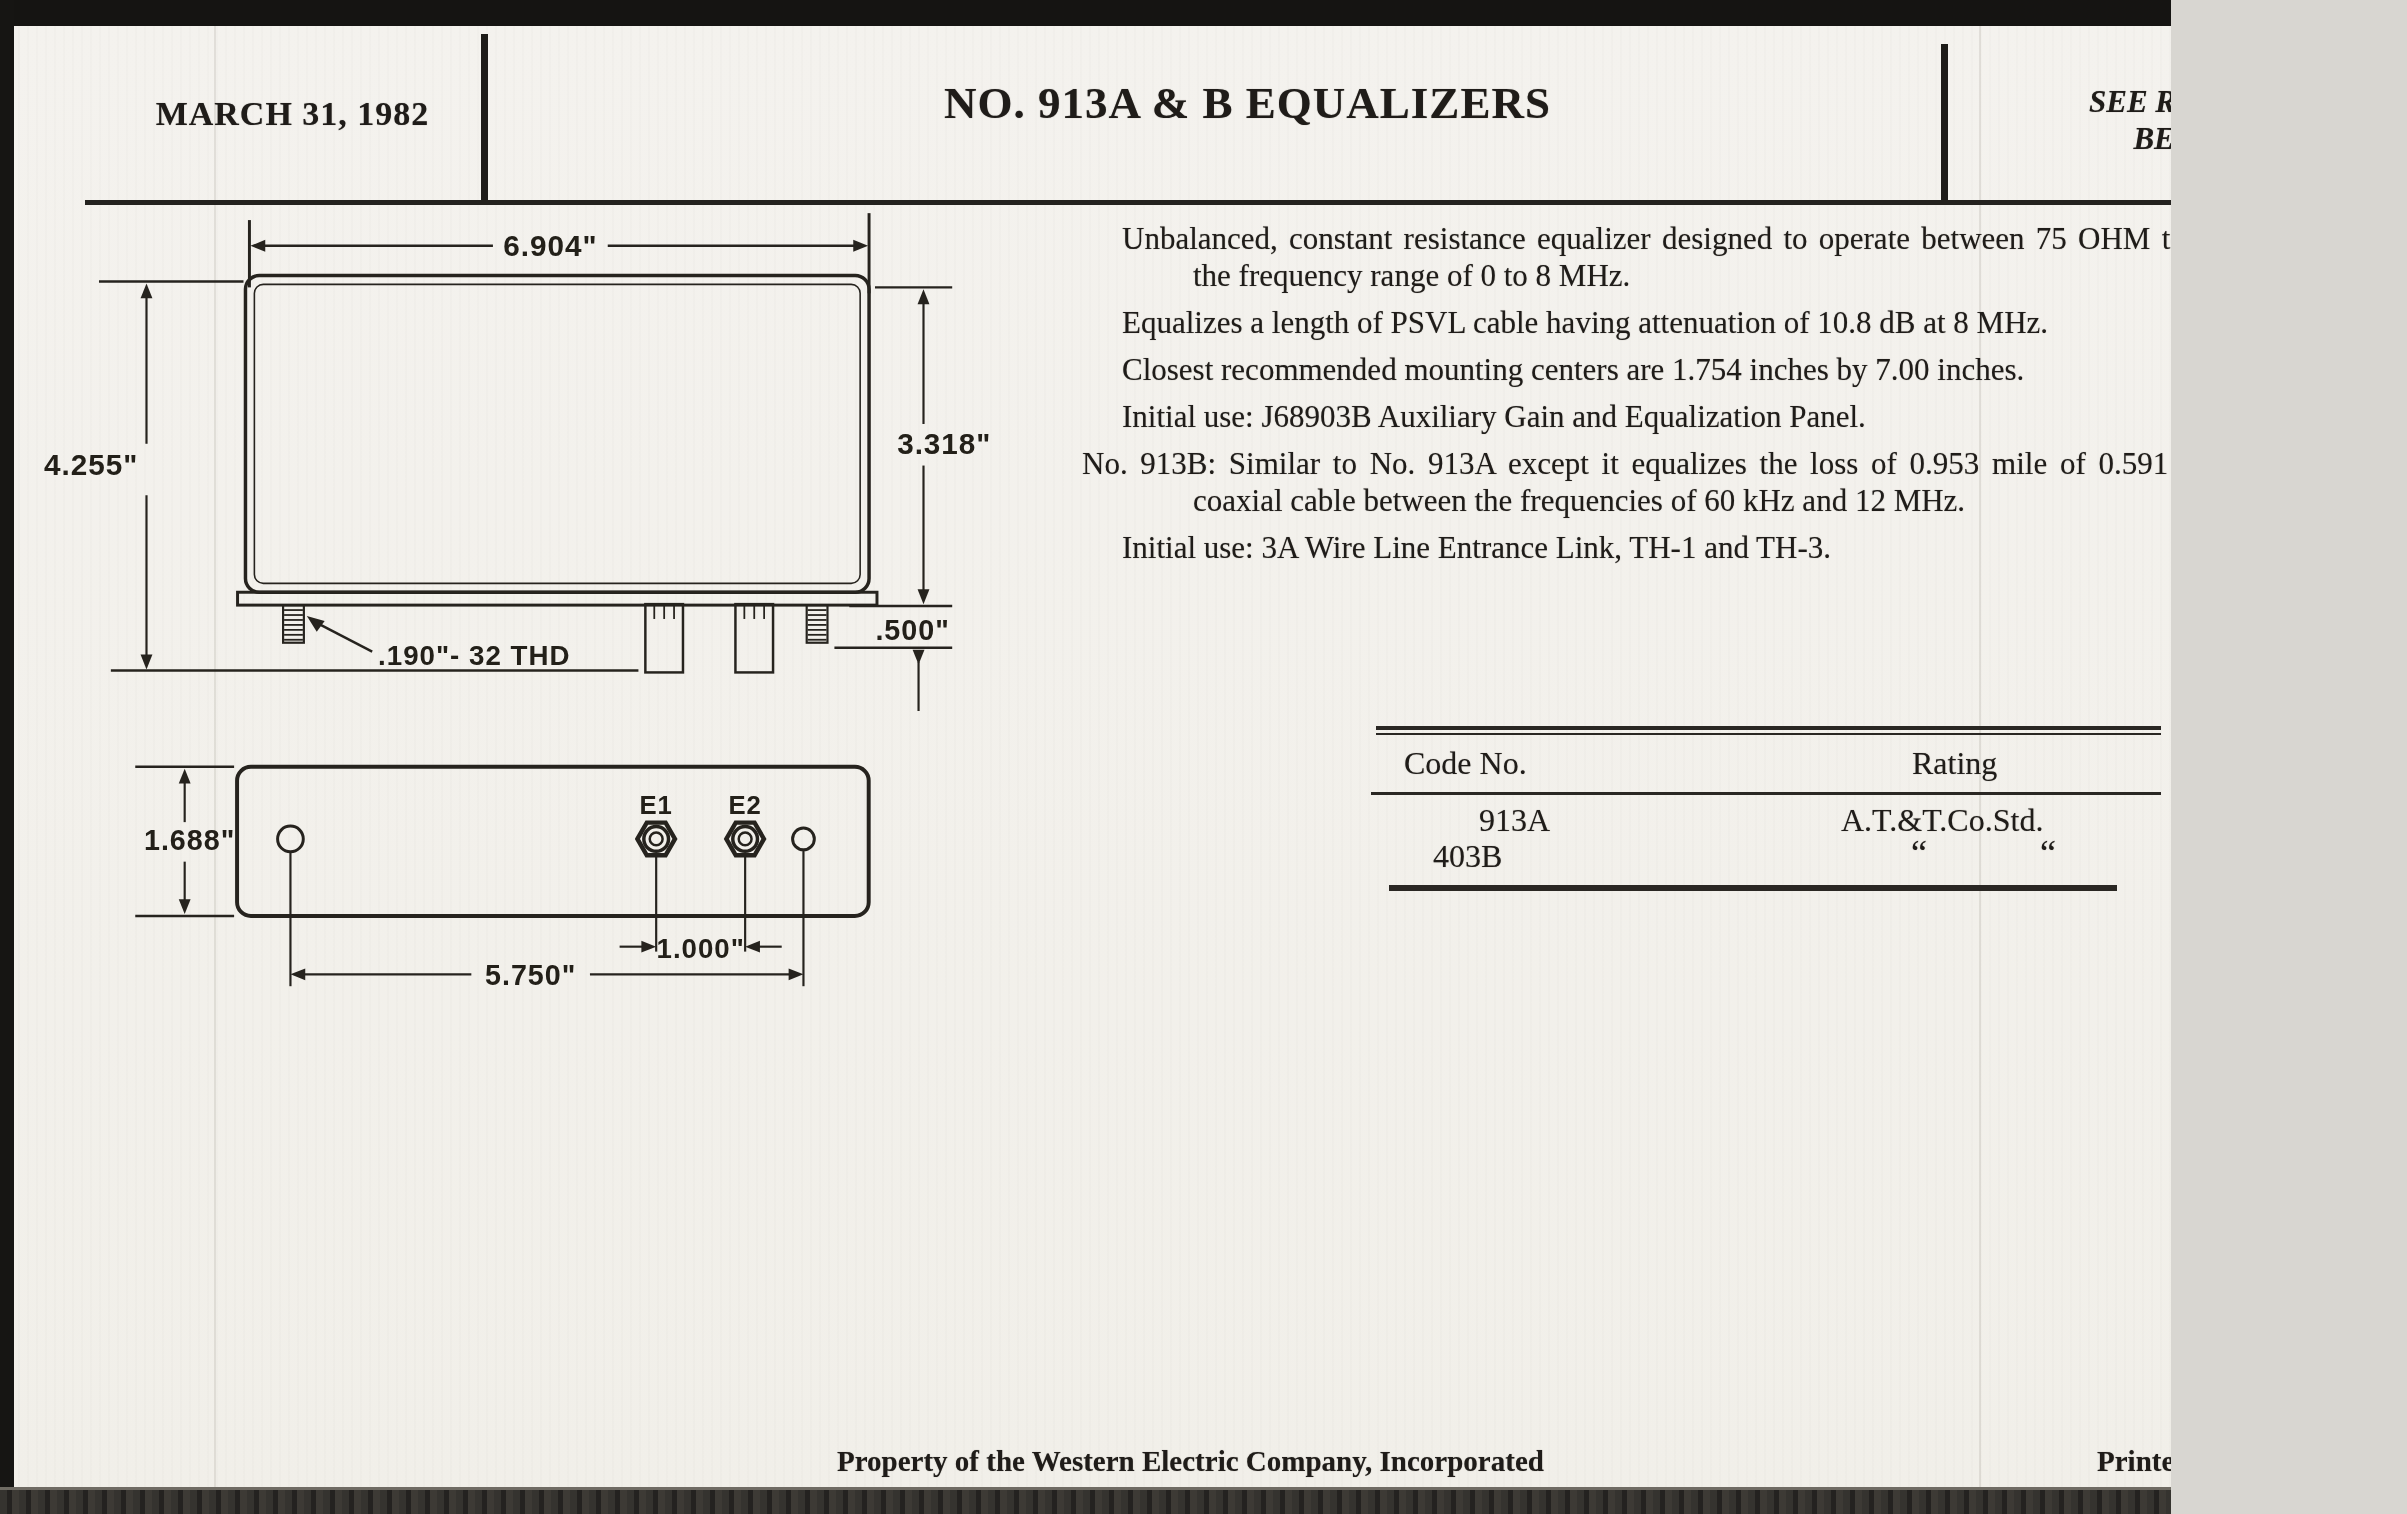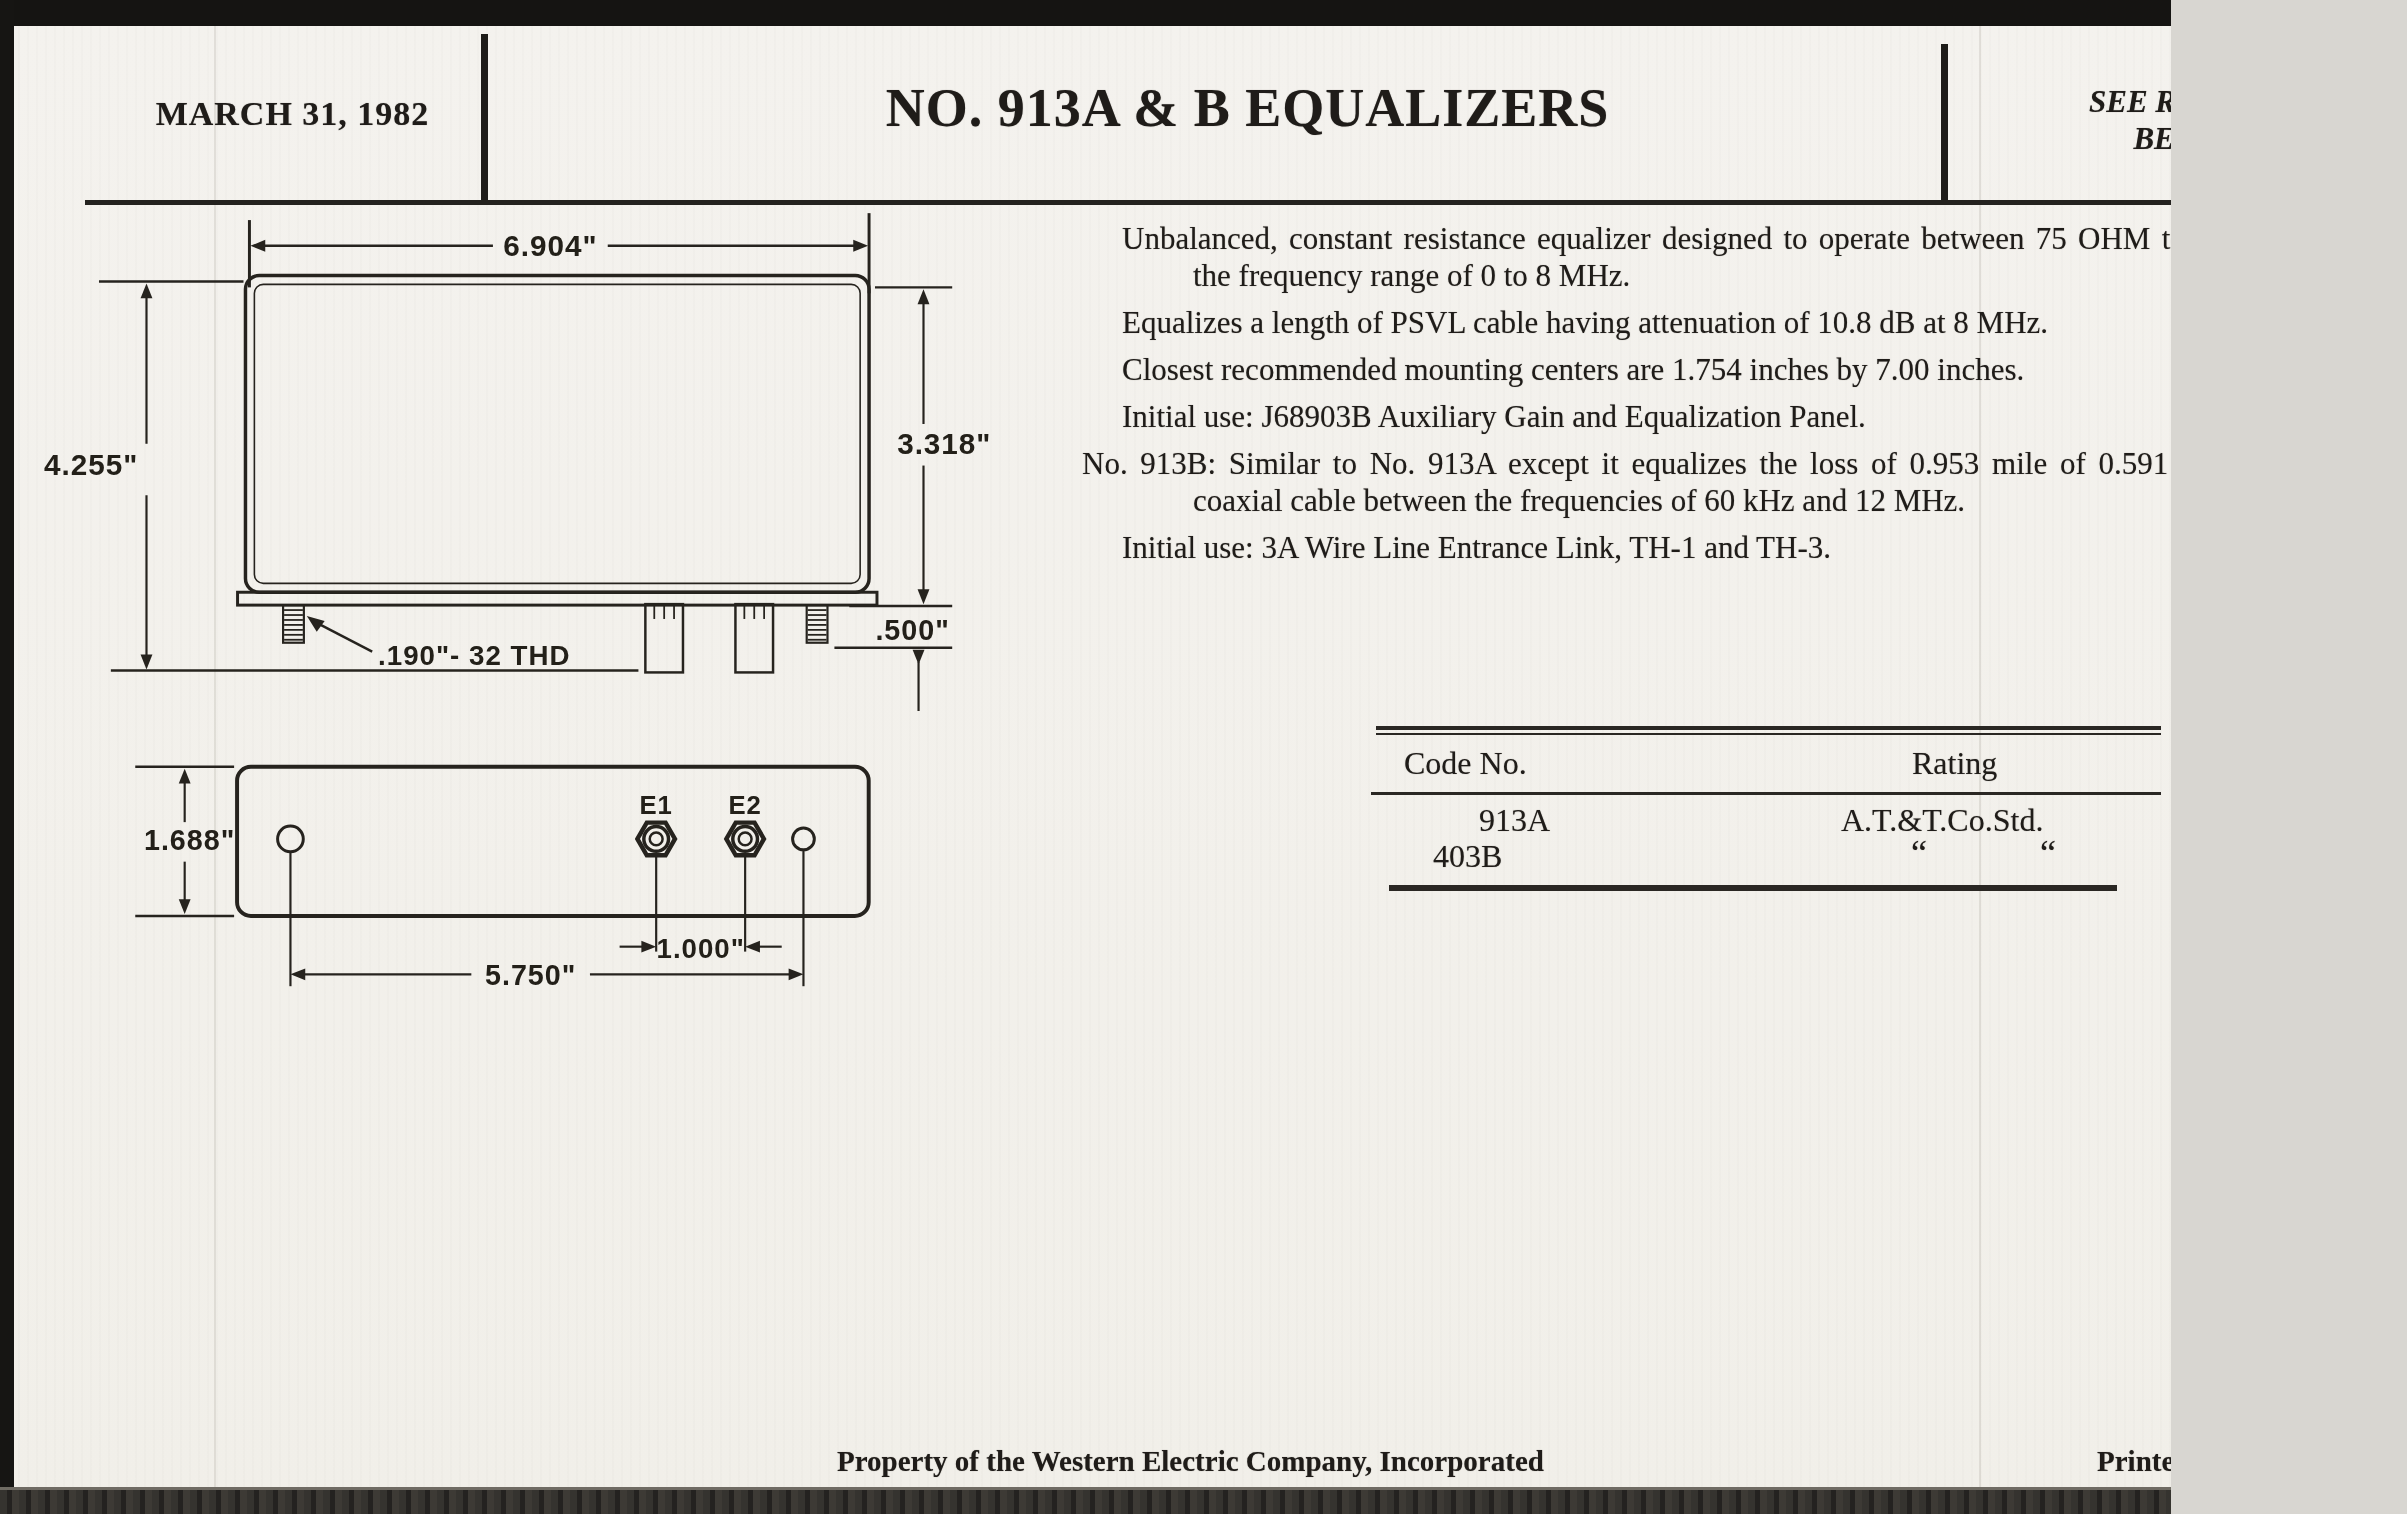--- a/index.html
+++ b/index.html
@@ -12,21 +12,21 @@
   .soft{text-shadow:0 0 1px rgba(45,40,32,0.45);}
   
   .band-top{left:0;top:0;width:2408px;height:26px;background:#151412;}
   .strip-left{left:0;top:0;width:14px;height:1515px;background:#161513;}
   .strip-right{left:2388px;top:0;width:20px;height:1515px;background:#1b1a18;}
   .band-bottom{left:0;top:1487px;width:2408px;height:28px;border-top:3px solid #6f6b63;
       background:repeating-linear-gradient(90deg,#35332f 0 7px,#242220 7px 12px,#3d3a35 12px 19px);}
   .scanline{top:0;height:1515px;width:2px;background:rgba(110,105,95,0.14);}
   
   .hdr-date{left:119px;top:95px;width:347px;text-align:center;font-size:34px;font-weight:bold;letter-spacing:1px;}
-  .hdr-title{left:792px;top:77px;width:911px;text-align:center;font-size:54px;font-weight:bold;letter-spacing:1px;}
+  .hdr-title{left:792px;top:77px;width:911px;text-align:center;font-size:45px;font-weight:bold;letter-spacing:1px;}
   .hdr-note{left:2020px;top:83px;width:337px;text-align:center;font-size:31px;font-weight:bold;line-height:37px;font-style:italic;}
   .vdiv{width:7px;background:#1d1b18;}
   .hrule{left:85px;top:200px;width:2303px;height:5px;background:#24221f;}
   
   .desc{left:1082px;top:220px;width:1301px;font-size:31px;line-height:37px;text-align:justify;}
   .desc p{margin:0 0 10px 0;}
   .hang-wide{padding-left:111px;text-indent:-111px;}
   .hang-mid{margin-left:40px !important;padding-left:71px;text-indent:-71px;}
   
   .tbl{left:1371px;top:719px;width:792px;height:178px;font-size:32px;}

